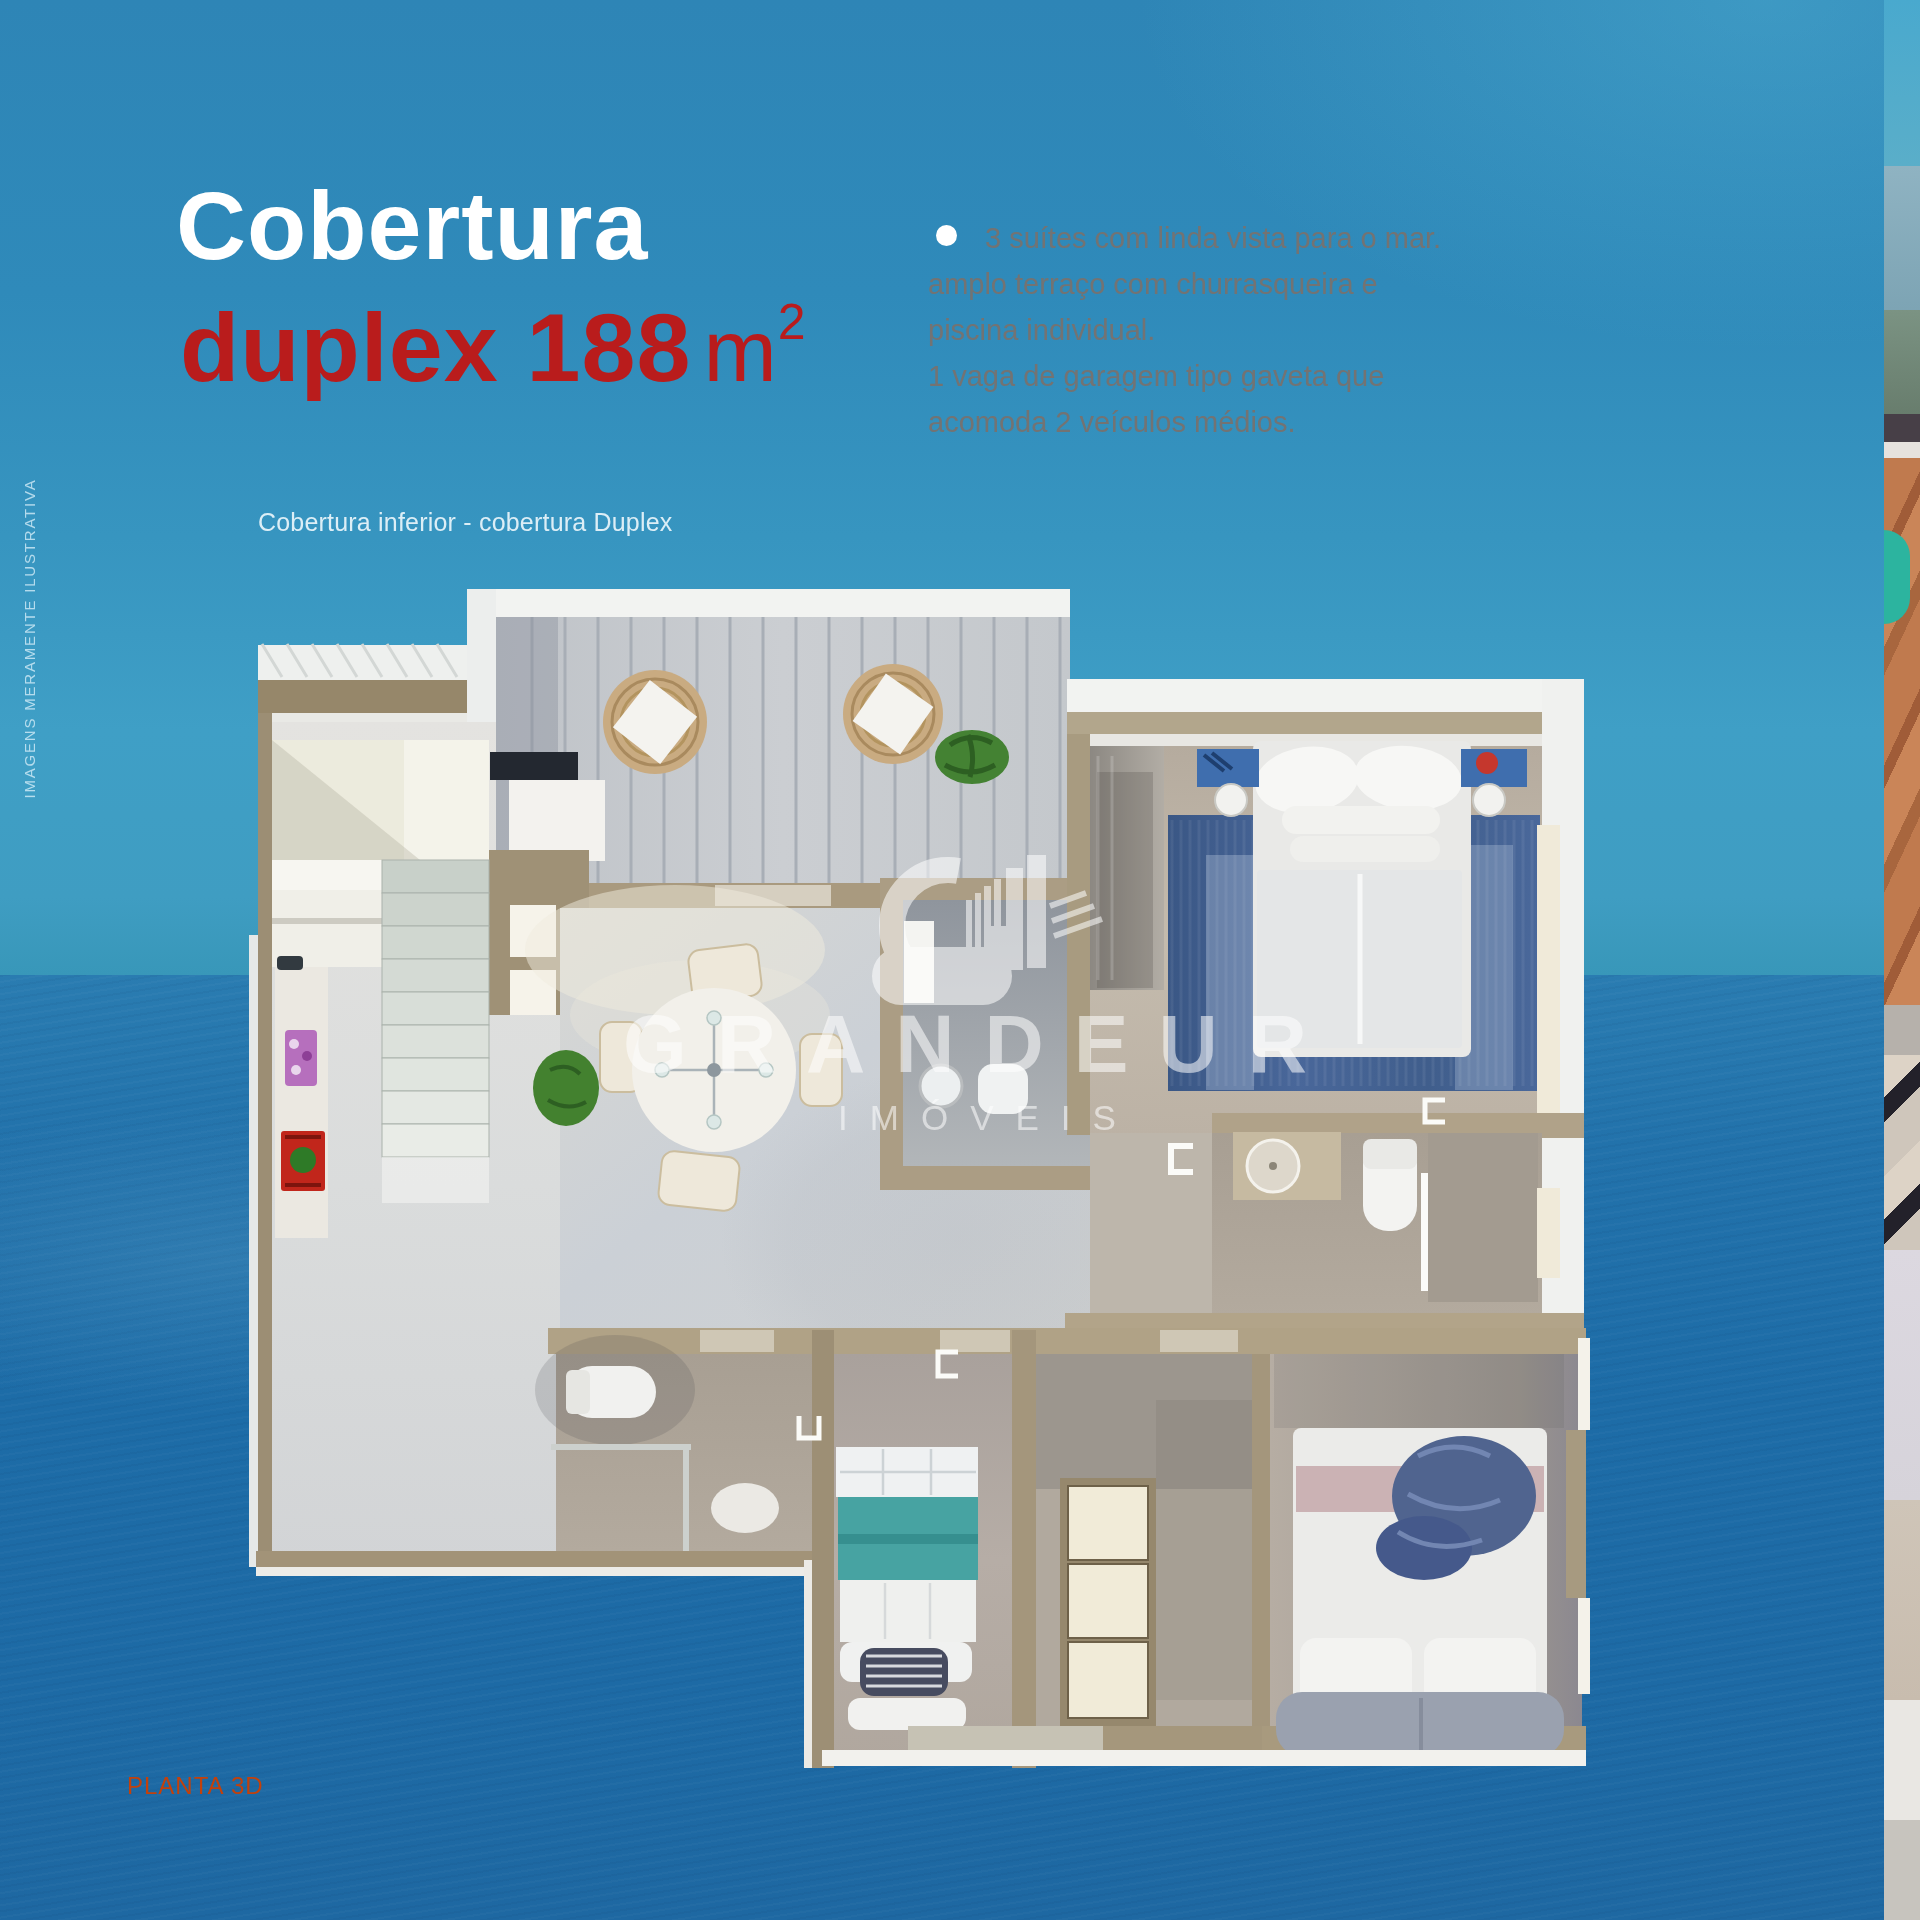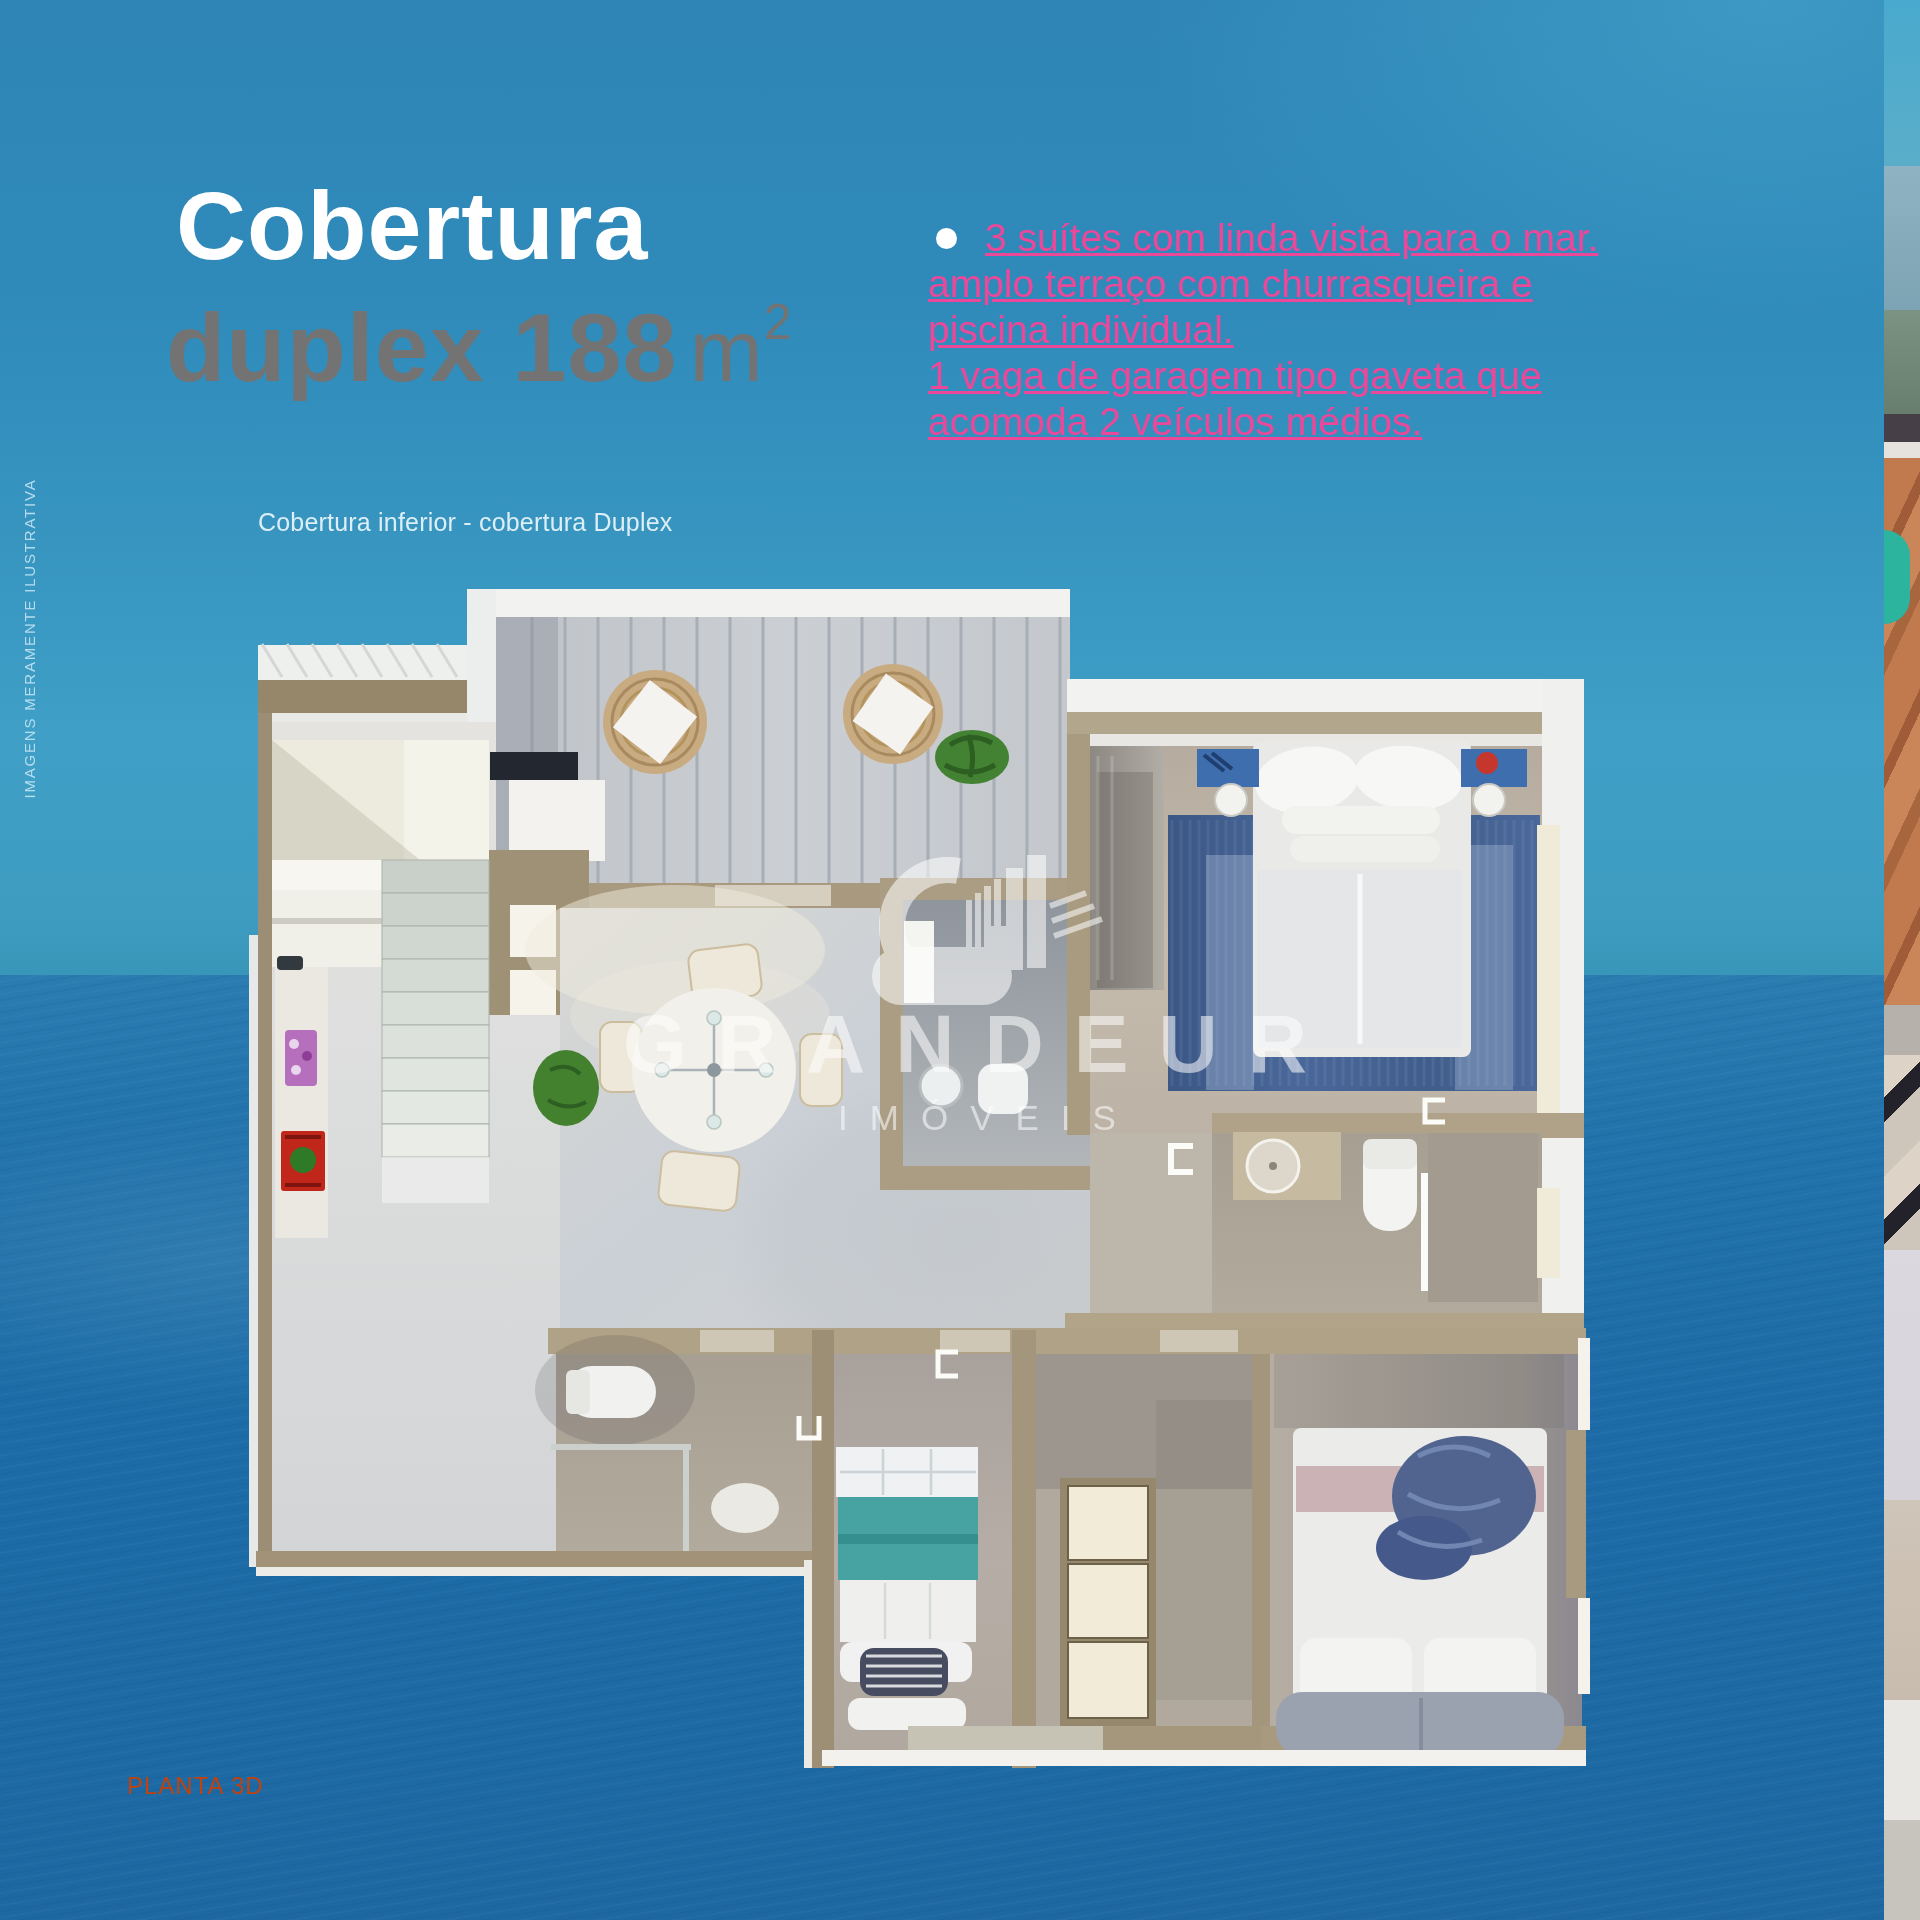--- a/index.html
+++ b/index.html
@@ -411,23 +411,23 @@
 <path d="M1050,906 l36,-13 M1052,921 l42,-15 M1054,936 l48,-17" stroke="#ffffff" stroke-width="6" fill="none"></path>
 </g>
 
 <text x="980" y="1072" font-family="Liberation Sans, sans-serif" font-size="82" font-weight="bold" letter-spacing="30" text-anchor="middle" fill="#ffffff" opacity="0.55">GRANDEUR</text>
 
 <text x="988" y="1130" font-family="Liberation Sans, sans-serif" font-size="35" letter-spacing="22" text-anchor="middle" fill="#ffffff" opacity="0.55">IMÓVEIS</text>
   </svg>
 
   <div class="abs" style="left:176px;top:170px;color:#fff;font-weight:bold;font-size:97px;letter-spacing:1px;">Cobertura</div>
 
-  <div class="abs" style="left:166px;top:292px;color:#737373;font-weight:bold;font-size:97px;letter-spacing:1px;">duplex&nbsp;188<span style="font-weight:normal;font-size:88px;margin-left:12px;">m</span><span style="font-weight:normal;font-size:50px;vertical-align:42px;">2</span></div>
-
-  <div class="abs" style="left:928px;top:215px;width:740px;color:#ec4899;font-size:39px;line-height:46px;text-decoration:underline;">
+  <div class="abs" style="left:180px;top:292px;color:#b91c1c;font-weight:bold;font-size:97px;letter-spacing:1px;">duplex&nbsp;188<span style="font-weight:normal;font-size:88px;margin-left:12px;">m</span><span style="font-weight:normal;font-size:50px;vertical-align:42px;">2</span></div>
+
+  <div class="abs" style="left:928px;top:215px;width:740px;color:#737373;font-size:29px;line-height:46px;">
     <span style="display:inline-block;width:21px;height:21px;border-radius:50%;background:#fff;vertical-align:2px;margin-right:28px;margin-left:8px;"></span>3 suítes com linda vista para o mar.<br>amplo terraço com churrasqueira e<br>piscina individual.<br>1 vaga de garagem tipo gaveta que<br>acomoda 2 veículos médios.</div>
 
   <div class="abs" style="left:258px;top:508px;color:#dceef6;font-size:25px;letter-spacing:0.2px;">Cobertura inferior - cobertura Duplex</div>
 
   <div class="abs" style="left:-131px;top:630px;width:320px;white-space:nowrap;color:rgba(215,238,248,0.78);font-size:15px;letter-spacing:1.8px;transform:rotate(-90deg);transform-origin:center;text-align:center;">IMAGENS MERAMENTE ILUSTRATIVA</div>
 
   <div class="abs" style="left:127px;top:1772px;color:#c2410c;font-size:24px;letter-spacing:1px;">PLANTA 3D</div>
 
 </div>
 

